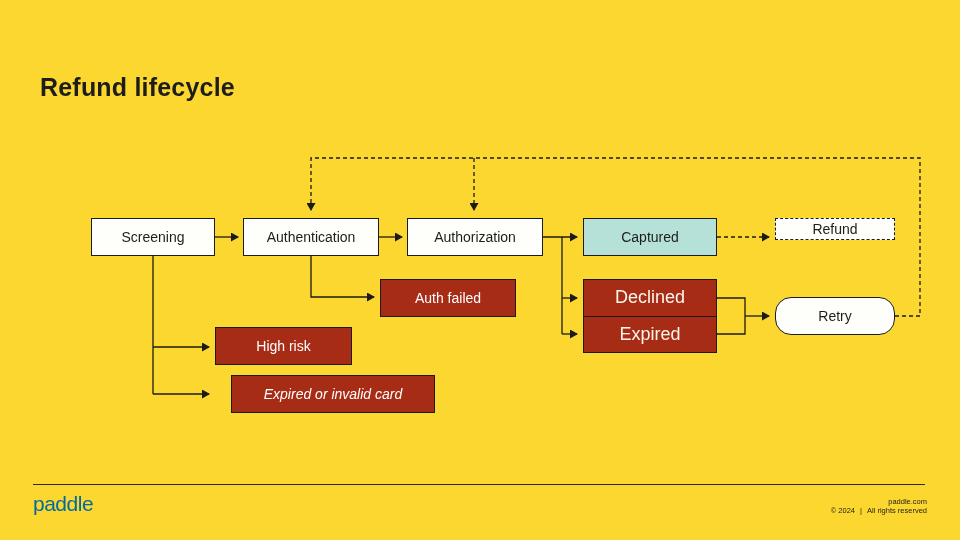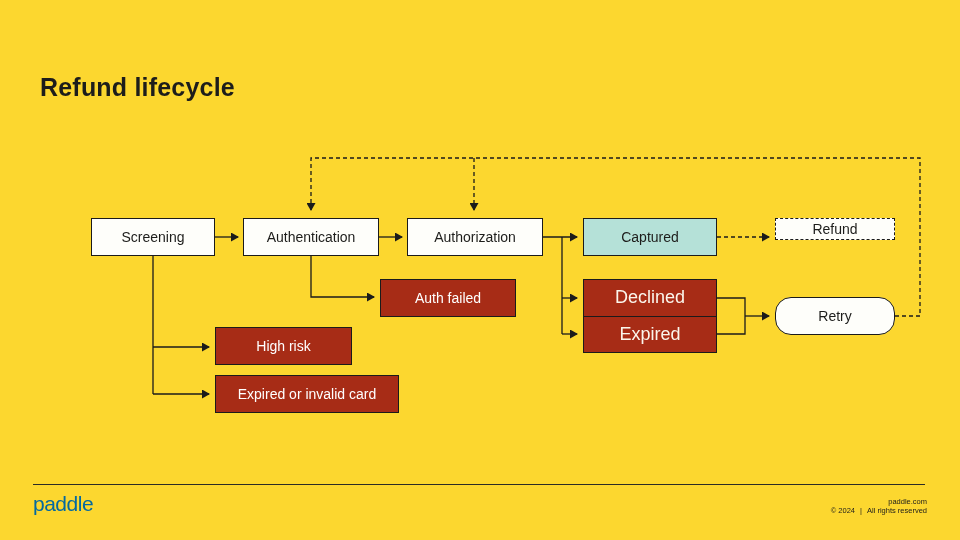--- a/index.html
+++ b/index.html
@@ -27,21 +27,21 @@
   .node--teal{background:#B5E1D8;}
   .node--red{background:#A72C16;color:#ffffff;}
   .node--dashed{border-style:dashed;}
   .node--screening{left:91px;top:218px;width:124px;height:38px;}
   .node--authentication{left:243px;top:218px;width:136px;height:38px;}
   .node--authorization{left:407px;top:218px;width:136px;height:38px;}
   .node--captured{left:583px;top:218px;width:134px;height:38px;}
   .node--refund{left:775px;top:218px;width:120px;height:22px;}
   .node--auth-failed{left:380px;top:279px;width:136px;height:38px;}
   .node--high-risk{left:215px;top:327px;width:137px;height:38px;}
-  .node--expired{left:215px;top:375px;width:184px;height:38px;}
+  .node--expired{left:231px;top:375px;width:204px;height:38px;font-style:italic;}
   .node--retry{left:775px;top:297px;width:120px;height:38px;border-radius:16px;}
   .node-stack{
     position:absolute;left:583px;top:279px;width:134px;height:74px;
     box-sizing:border-box;border:1.3px solid #1B1B1B;background:#A72C16;
     display:flex;flex-direction:column;
   }
   .node-stack .cell{
     flex:1;display:flex;align-items:center;justify-content:center;
     font-size:18px;color:#FBF6EC;
   }

